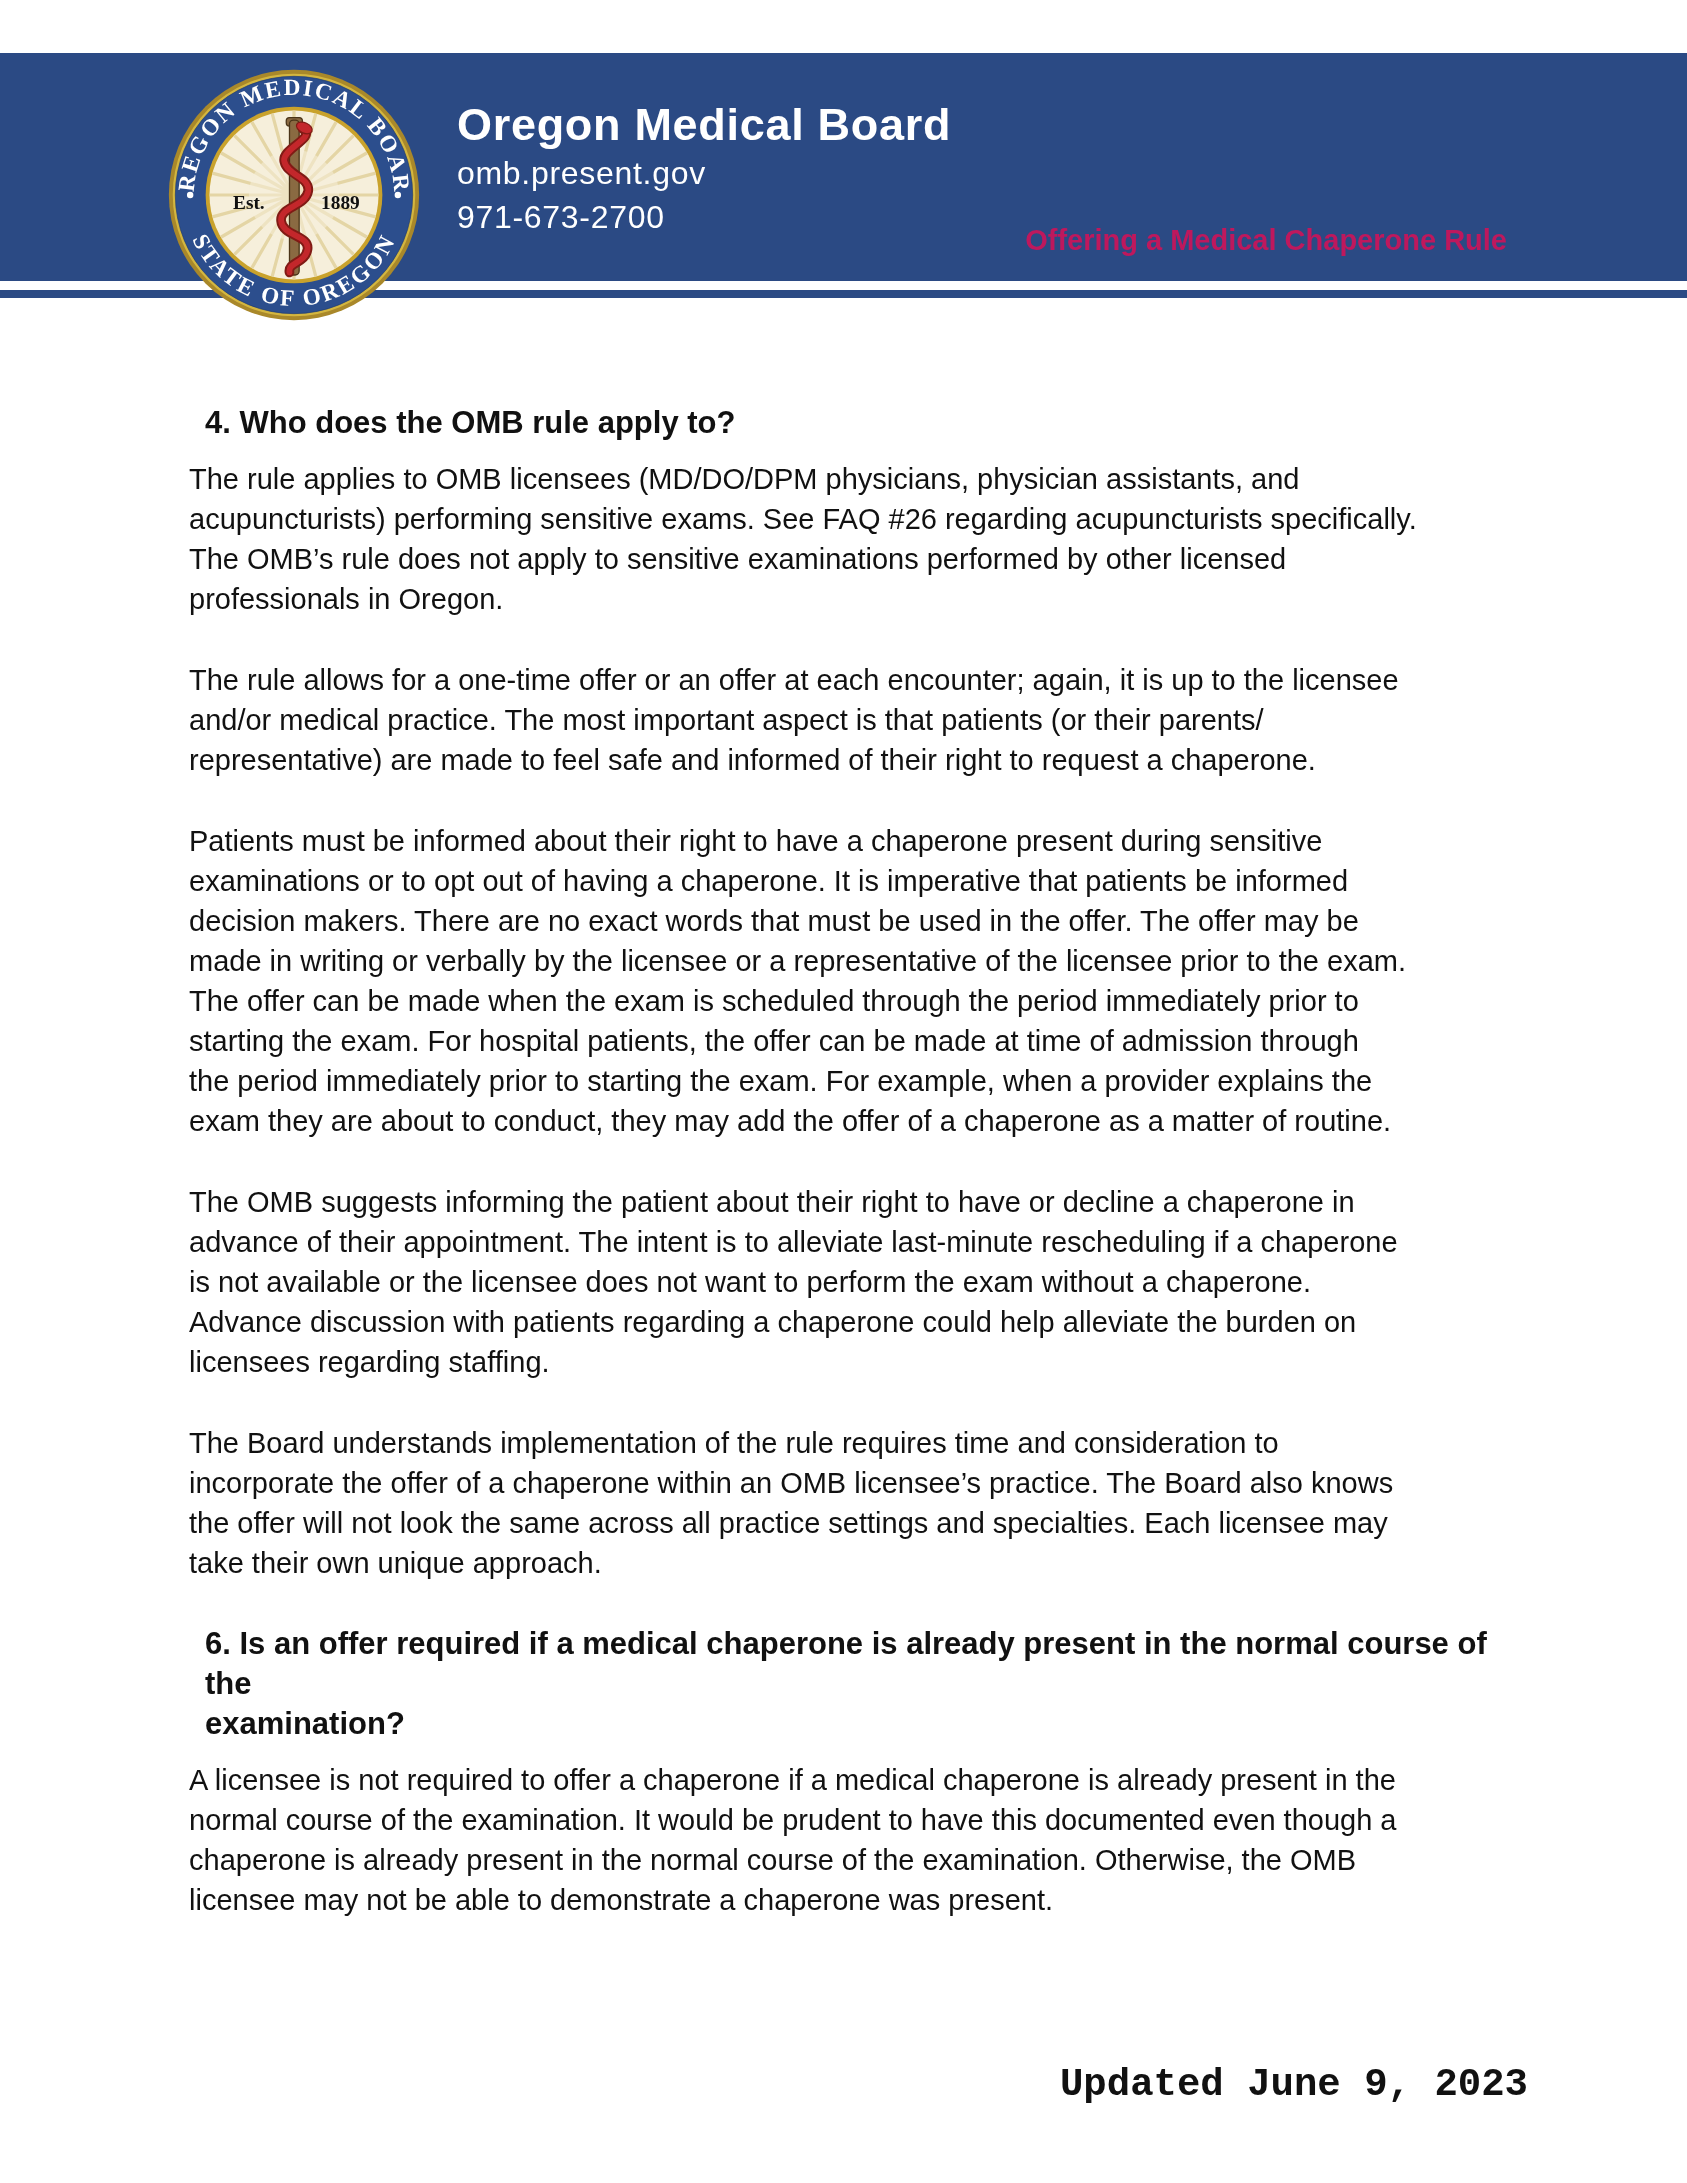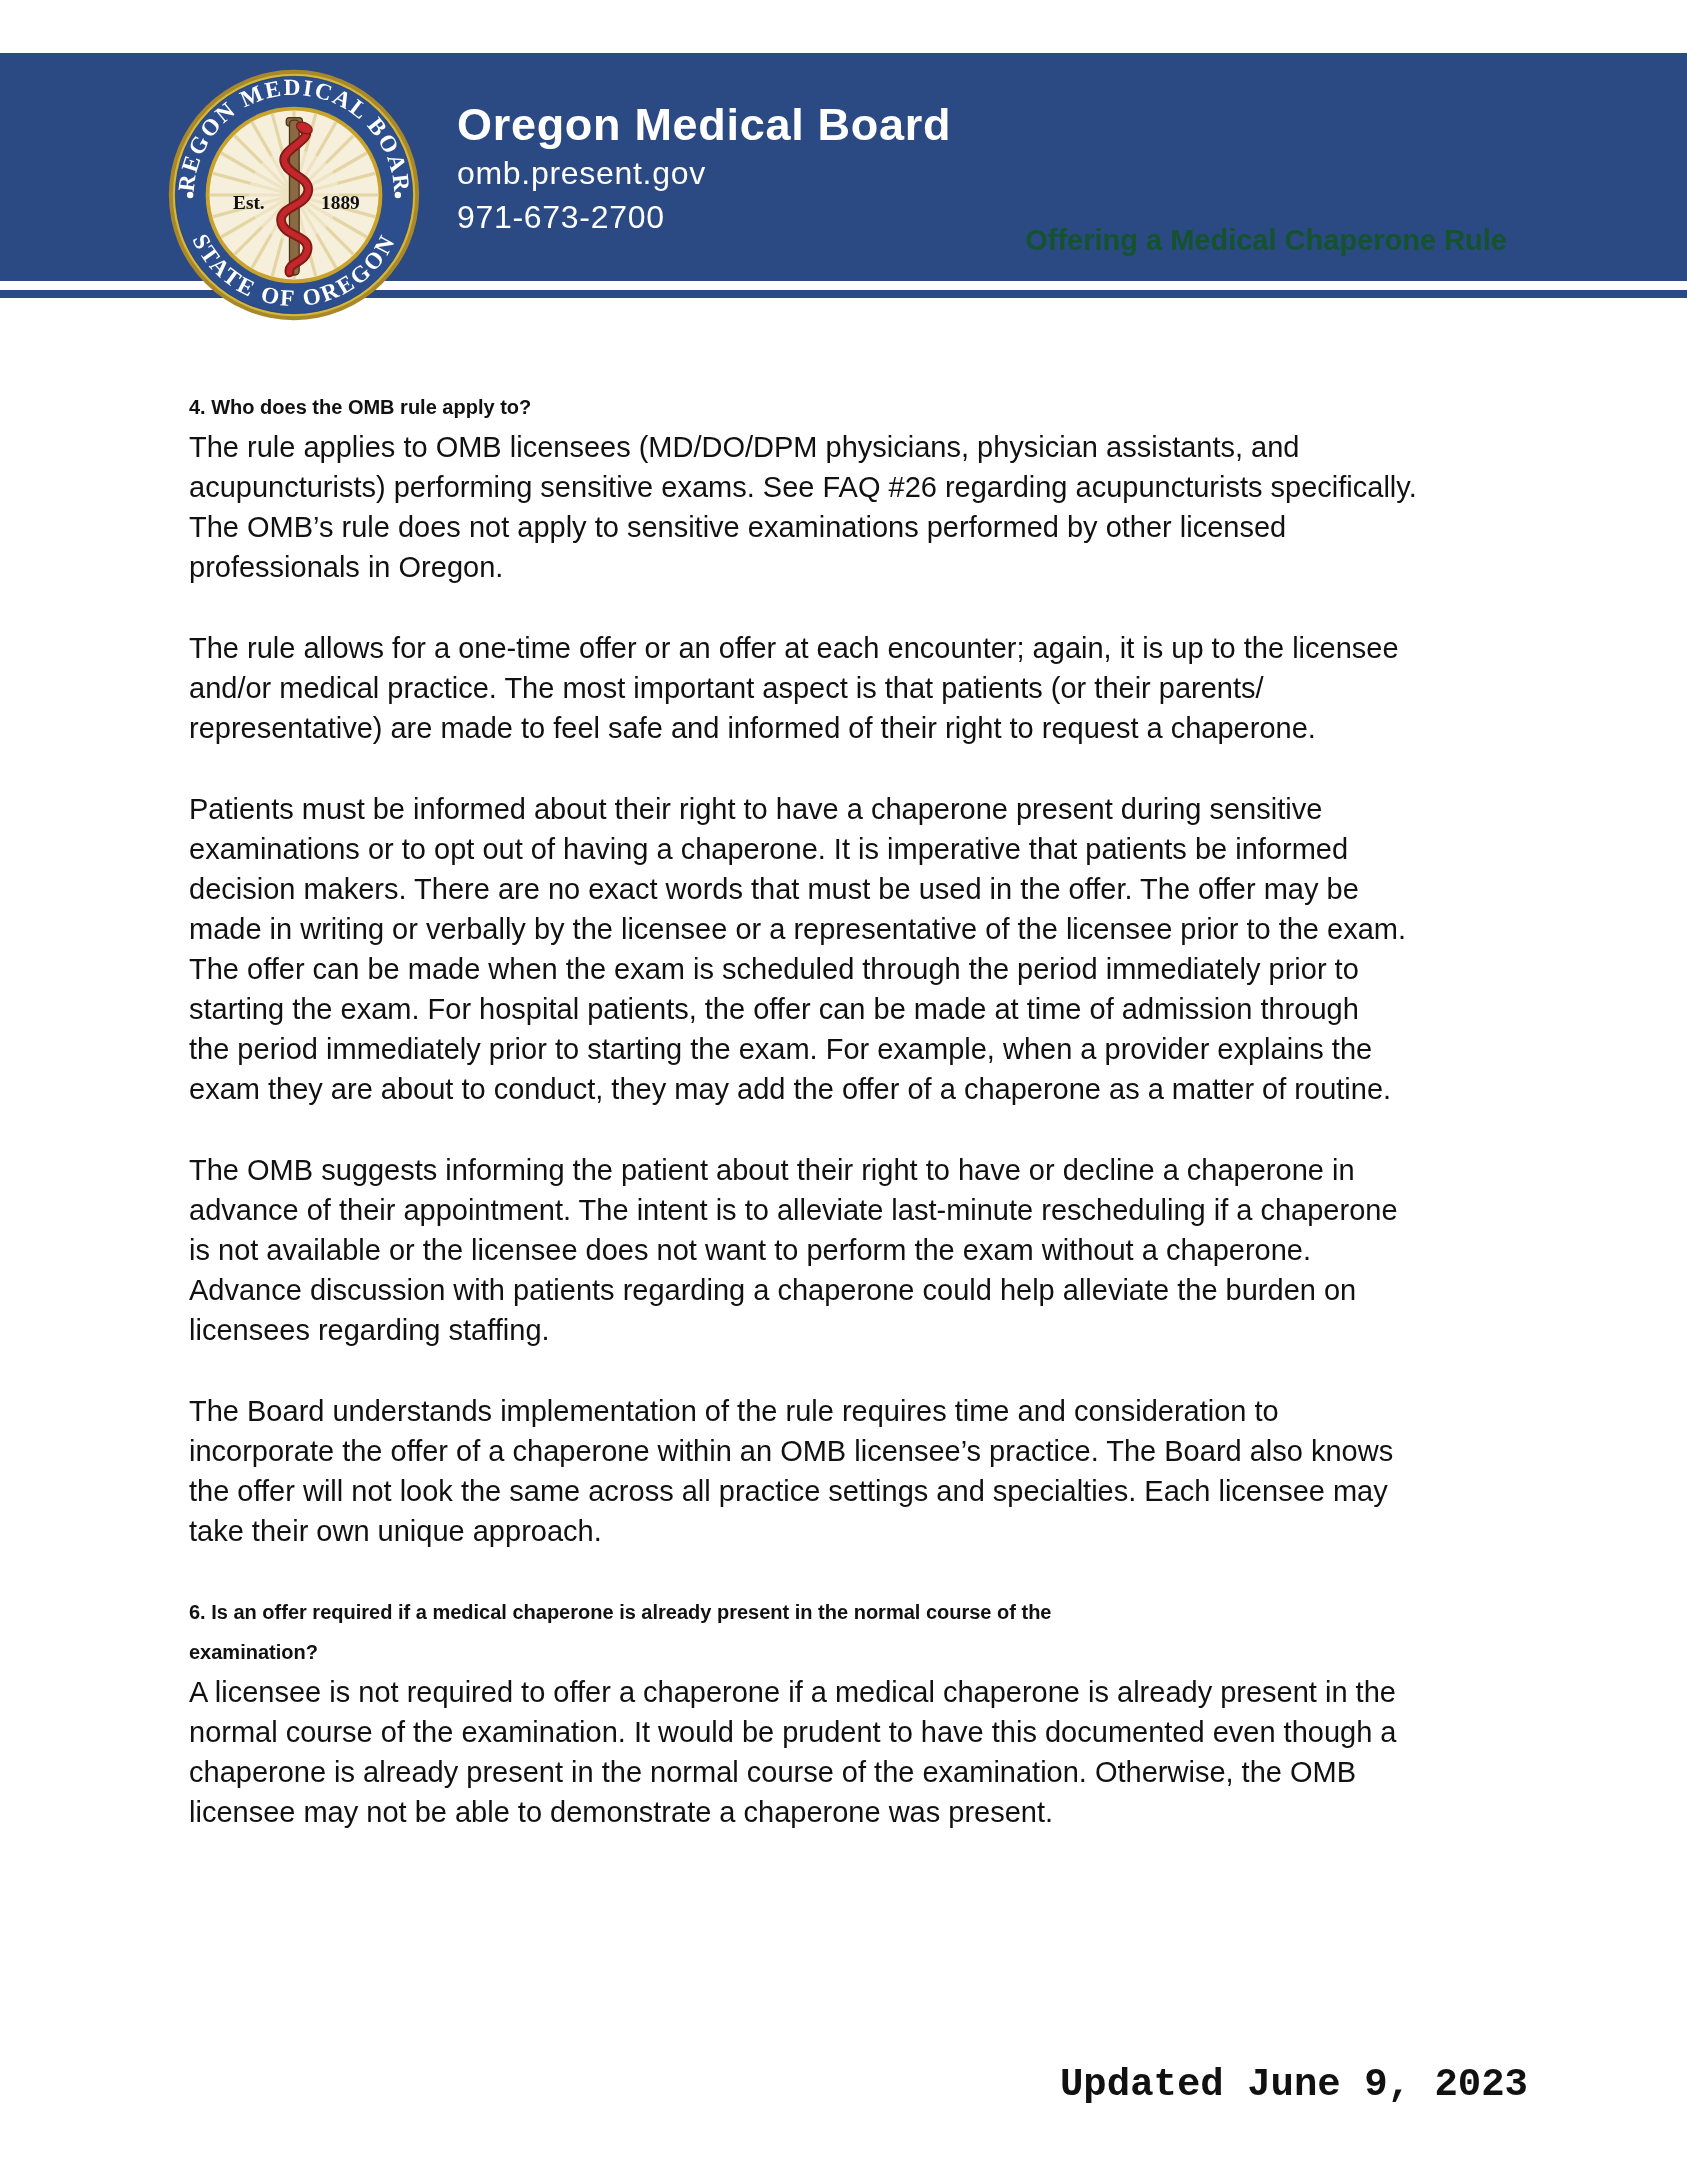--- a/index.html
+++ b/index.html
@@ -28,41 +28,41 @@
   .agency-name {
     font-size:45px; font-weight:bold; letter-spacing:0.7px;
     line-height:52px; white-space:nowrap;
   }
   .agency-sub {
     font-size:32px; font-weight:400; letter-spacing:0.7px;
     line-height:44px; white-space:nowrap;
   }
   .doc-title {
     position:absolute; right:210px; top:224px;
-    color:#14532d; font-size:29px; font-weight:bold;
+    color:#be185d; font-size:29px; font-weight:bold;
     white-space:nowrap;
   }
 
   
   .seal {
     position:absolute; left:165px; top:66px;
     width:258px; height:258px;
   }
 
   
   .doc-body {
     position:absolute; left:189px; top:387px;
     width:1322px;
     font-size:29px; line-height:40px;
   }
   .doc-section { margin:0; }
   .doc-section + .doc-section { margin-top:41px; }
   .doc-heading {
-    font-weight:bold; margin:0;
-    font-size:20px; line-height:40px;
+    font-weight:bold; margin:16px;
+    font-size:31px; line-height:40px;
     white-space:pre-line;
   }
   .doc-para { margin:0; white-space:pre-line; }
   .doc-para + .doc-para { margin-top:41px; }
 
   
   .footer-updated {
     position:absolute; right:189px; top:2063px;
     font-size:39px; font-weight:bold; white-space:nowrap;font-family:Liberation Mono, monospace;
   }

